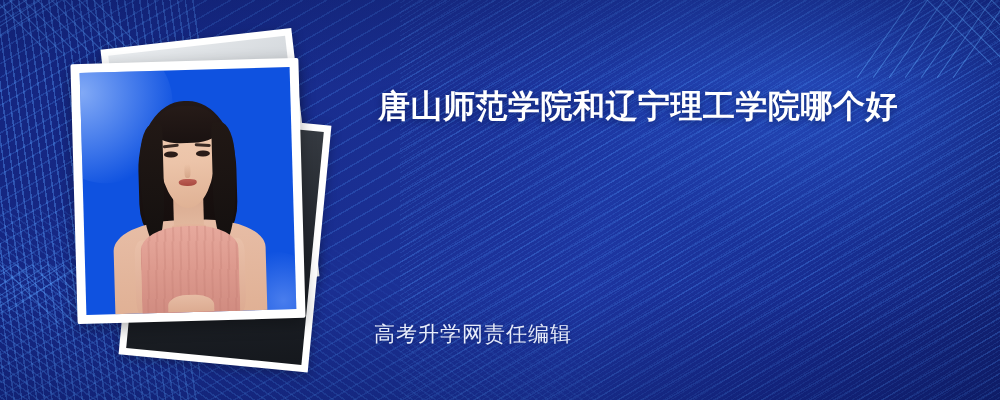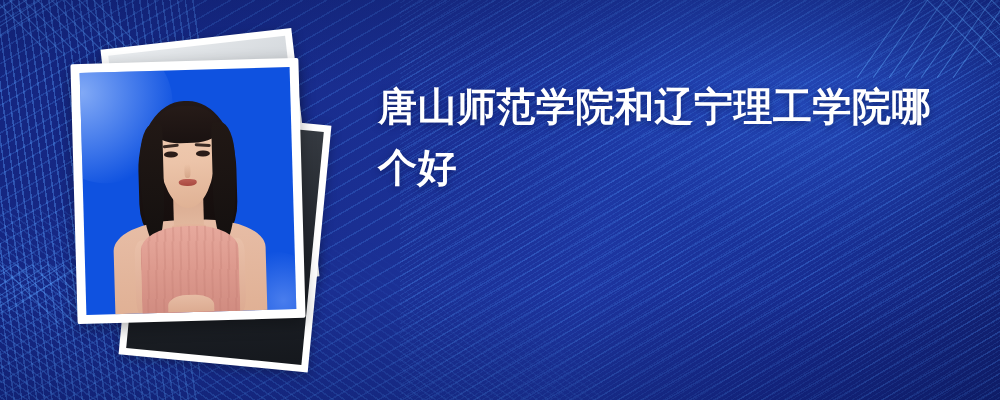--- a/index.html
+++ b/index.html
@@ -336,21 +336,21 @@
     border-radius: 40% 40% 0 0 / 60% 60% 0 0;
   }
 
   
   .title {
     position: absolute;
     left: 378px;
     top: 76px;
     width: 570px;
     color: #ffffff;
-    font-size: 39px;
+    font-size: 32px;
     line-height: 61px;
     font-weight: bold;
     letter-spacing: 0.5px;
     text-shadow: 0 2px 7px rgba(5,18,70,0.55);
   }
 
   .byline {
     position: absolute;
     left: 392px;
     top: 276px;
@@ -452,14 +452,15 @@
           </div>
           <div class="hands"></div>
         </div>
       </div>
     </div>
   </div>
 
   <div class="title">唐山师范学院和辽宁理工学院哪个好</div>
 
 
+  <div class="byline-sub">高考升学网责任编辑</div>
 
 </div>
 
 </body></html>

